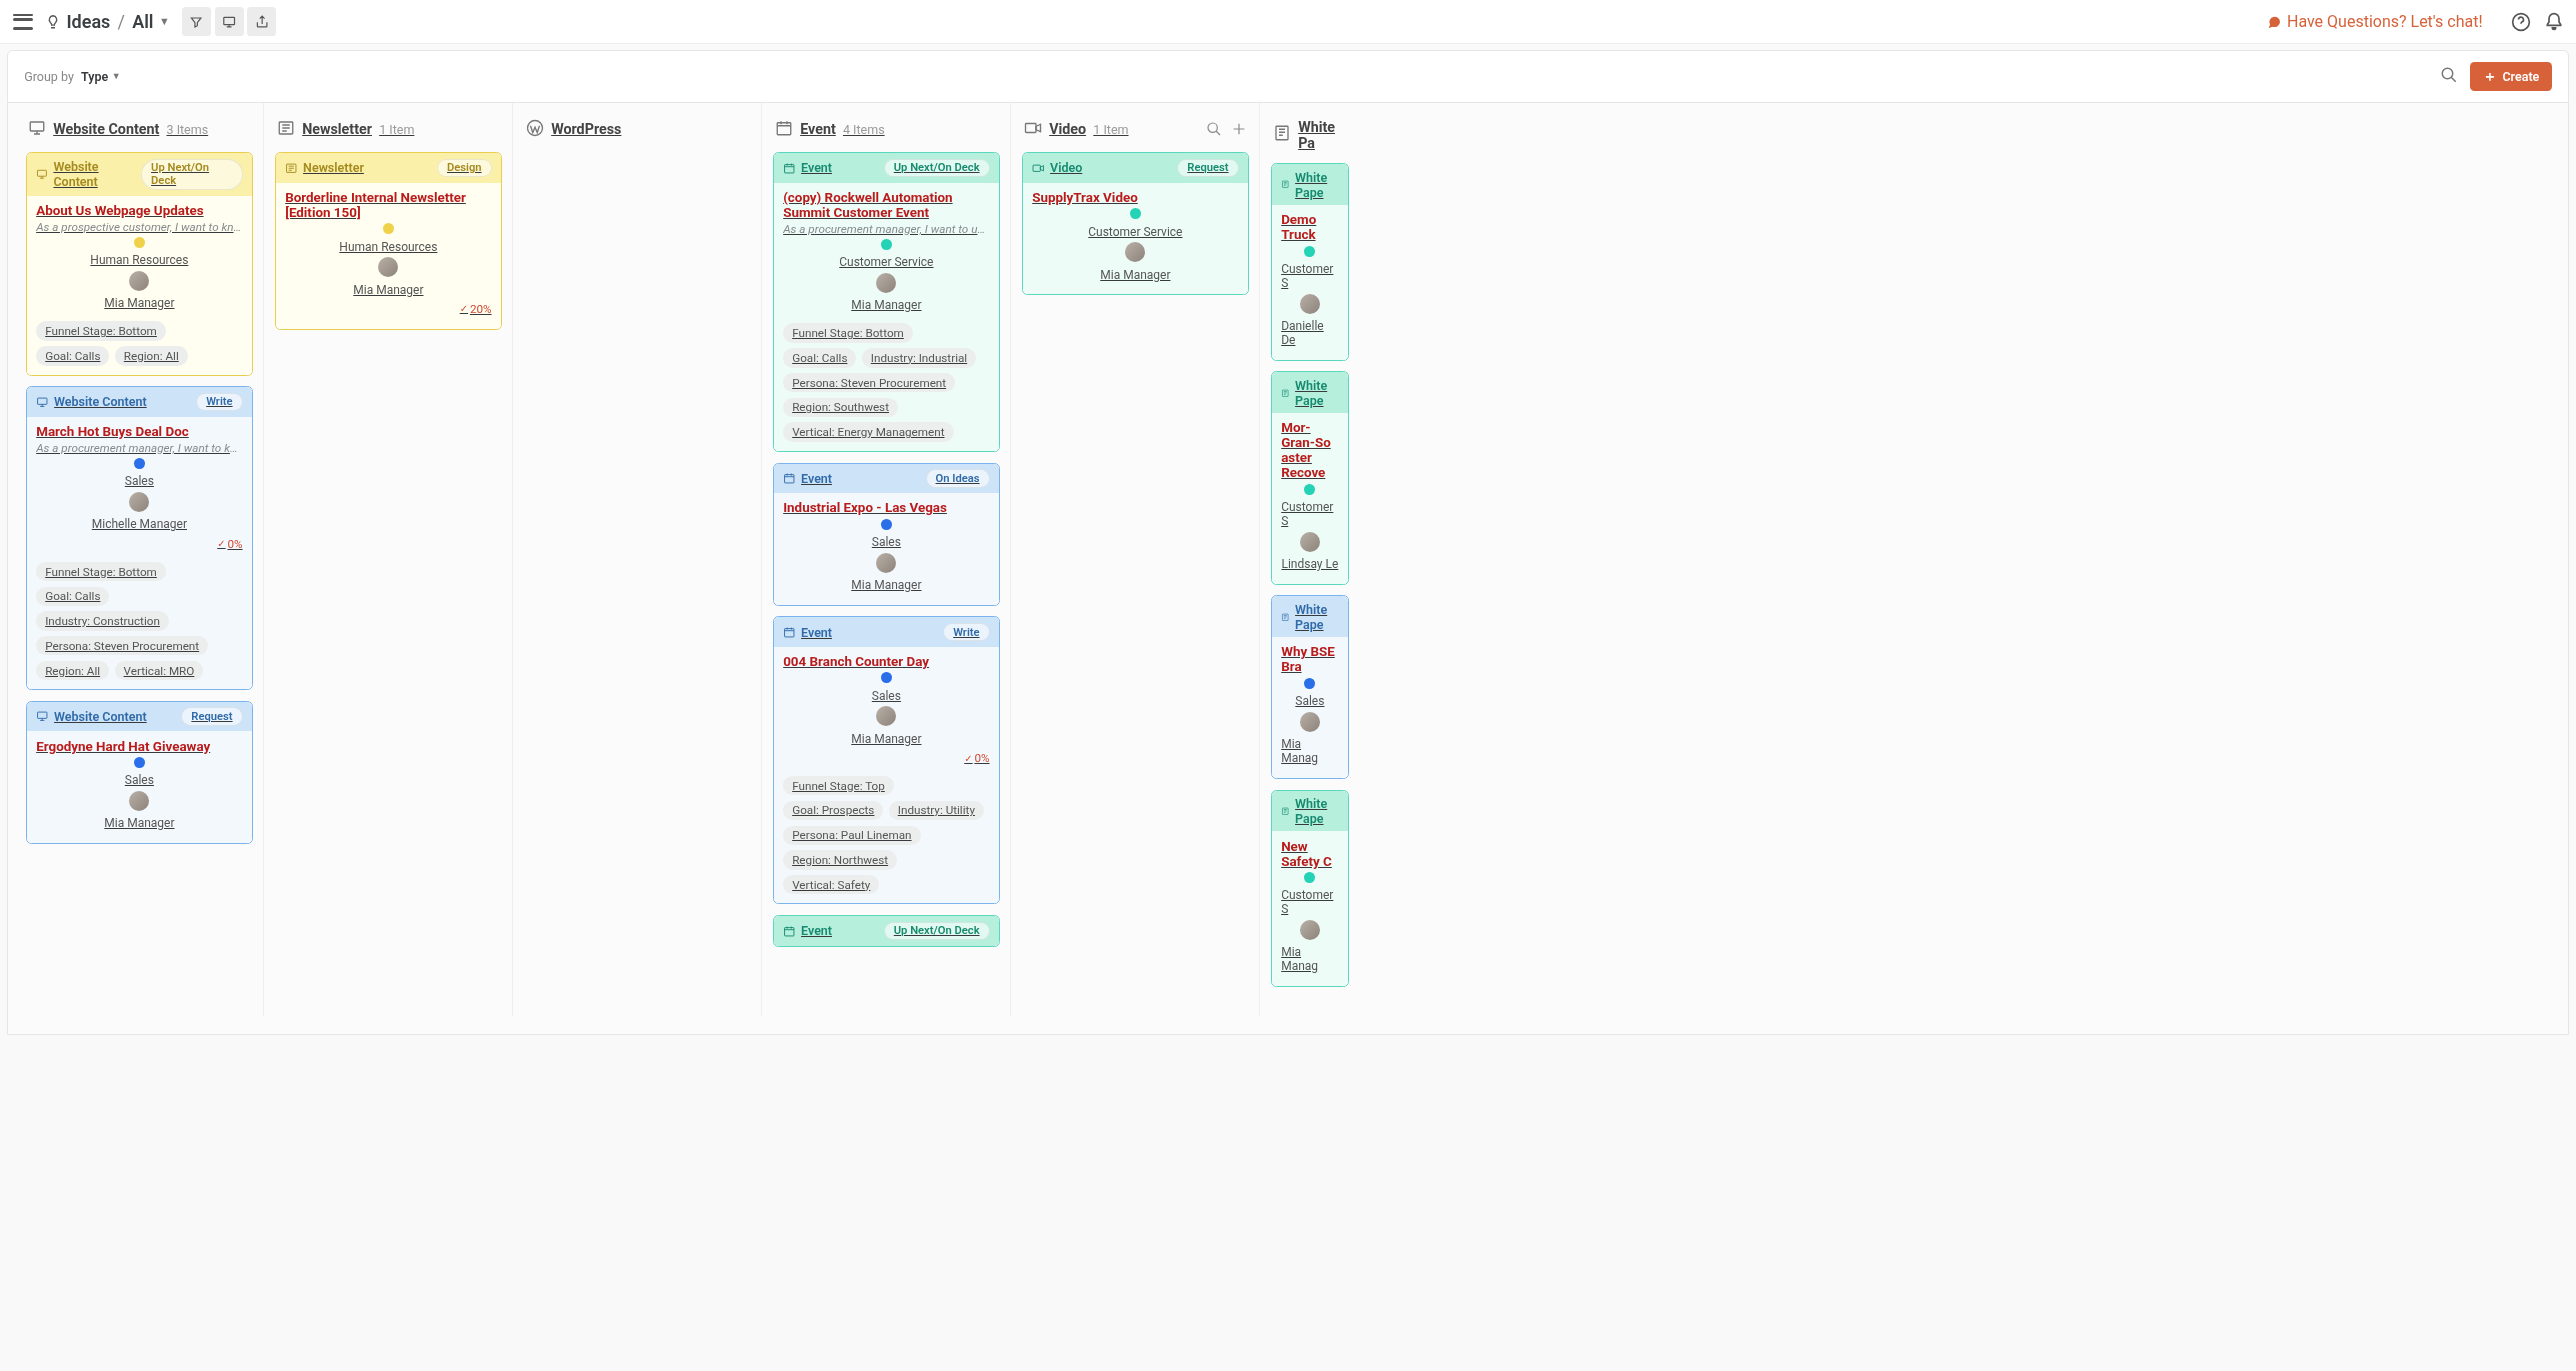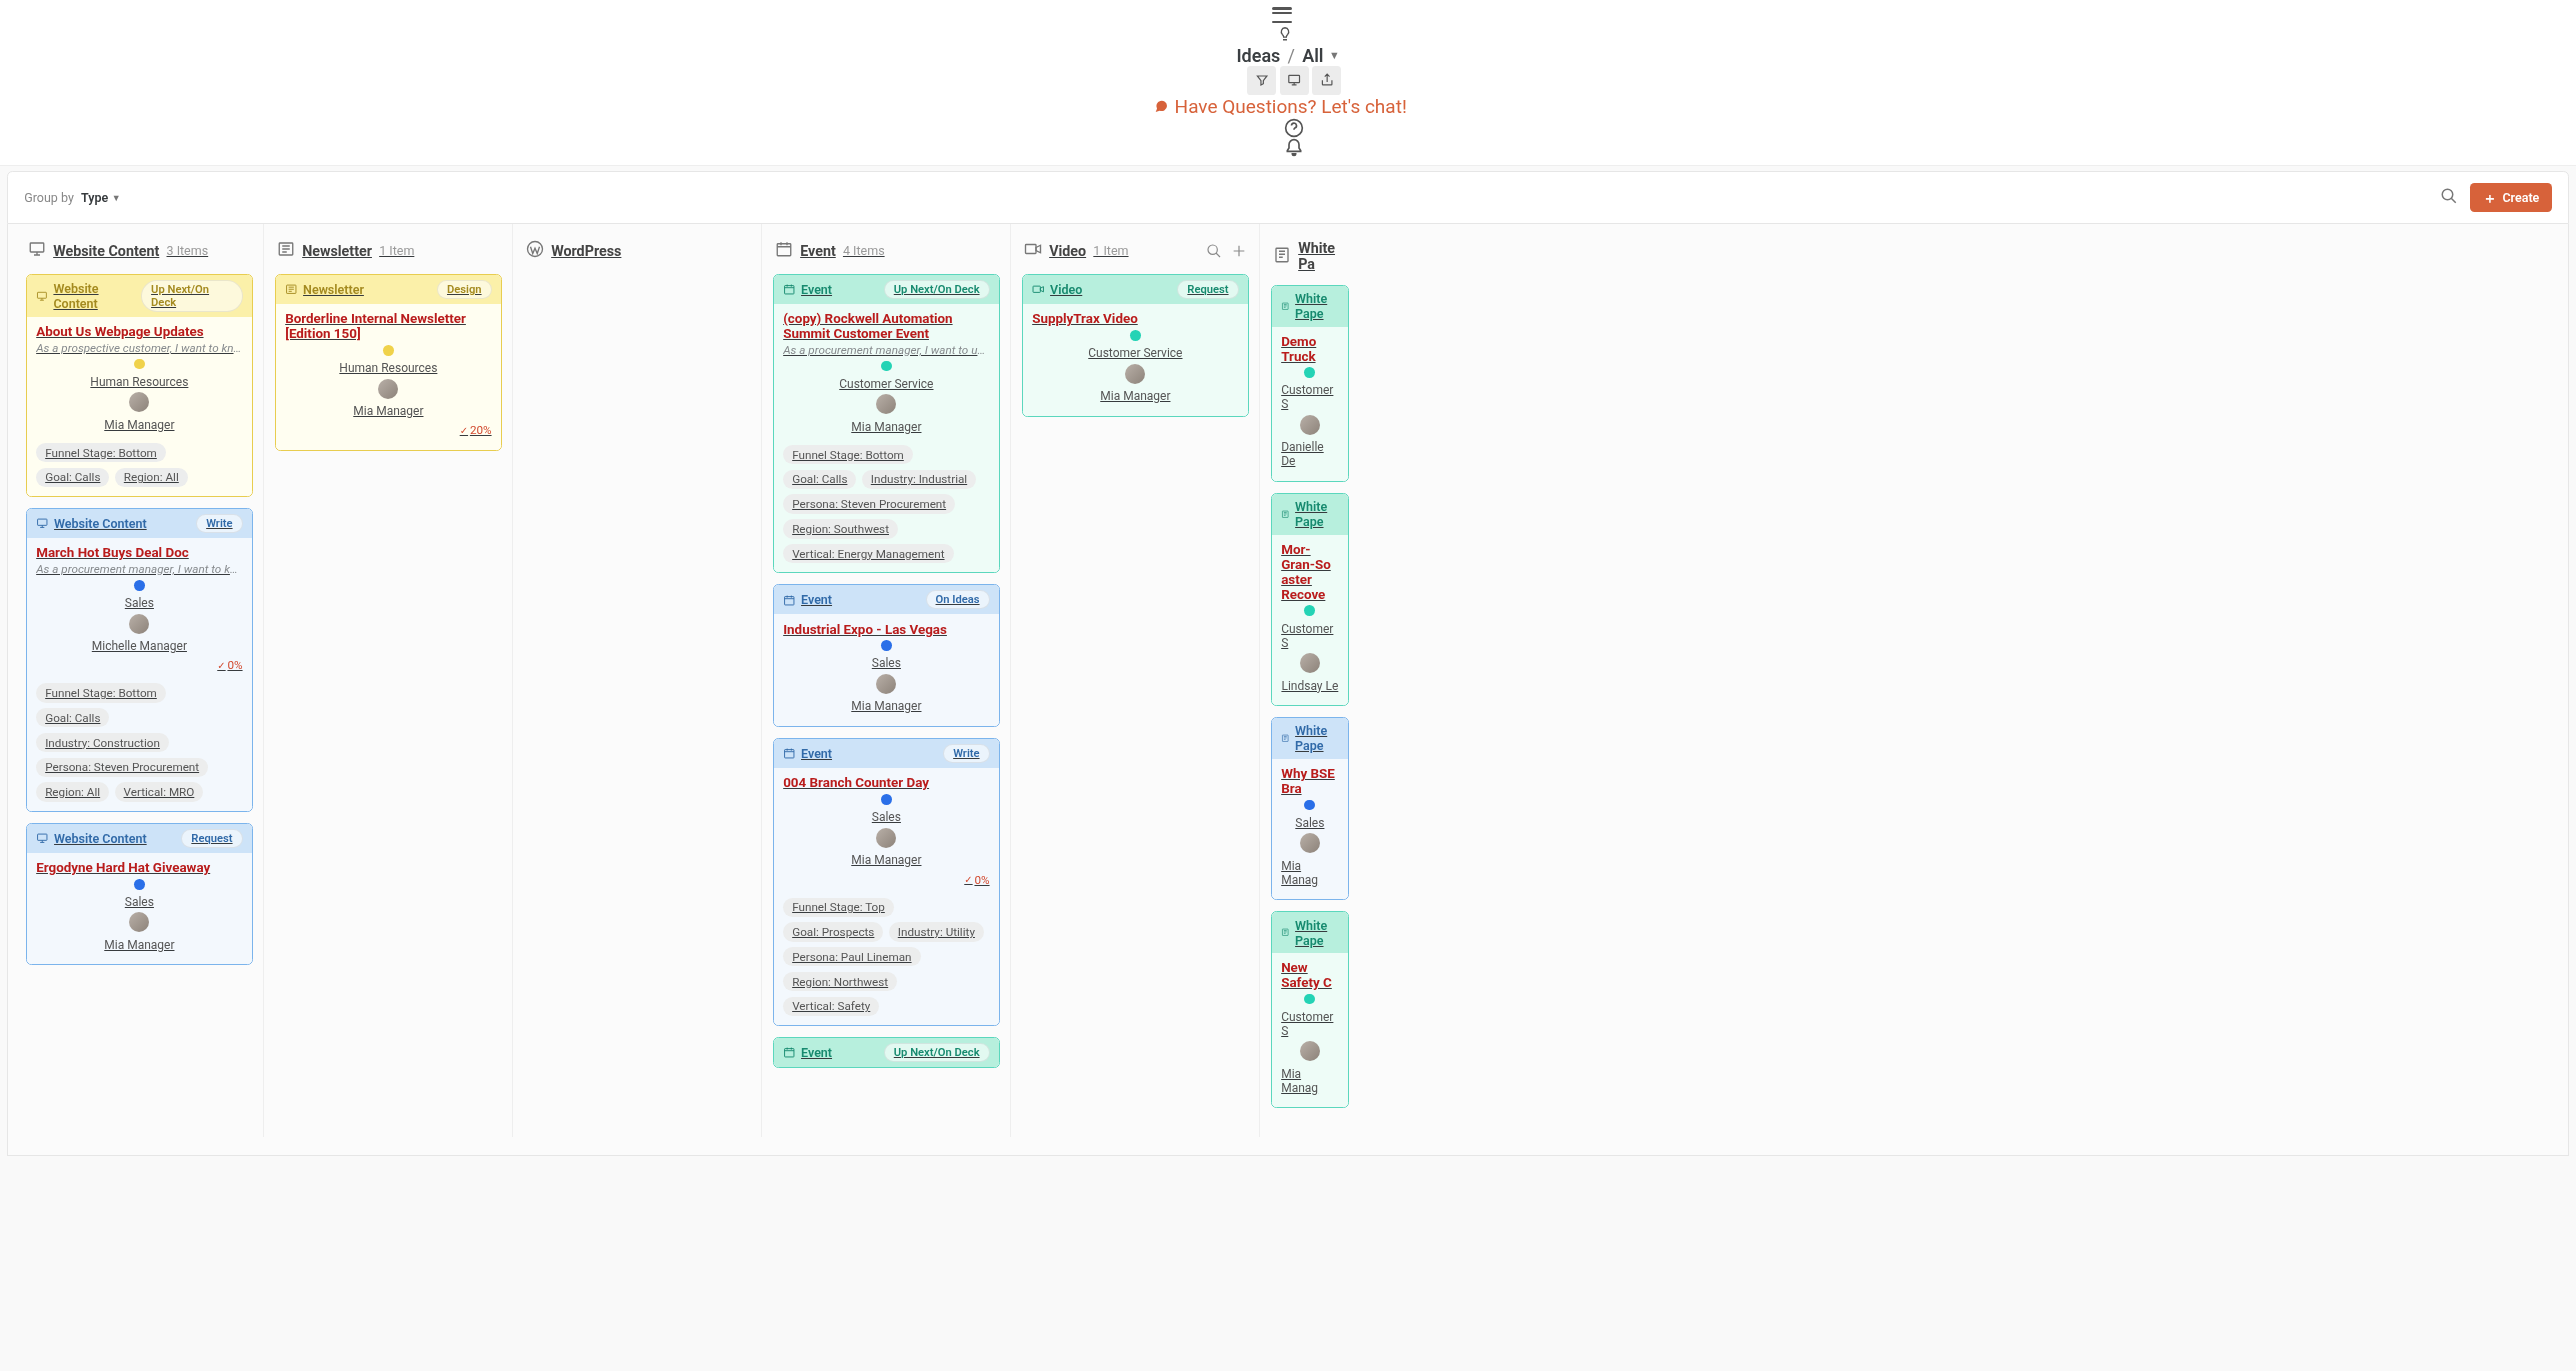--- a/index.html
+++ b/index.html
@@ -1,33 +1,33 @@
 <!DOCTYPE html>
 <html style="font-size:14.3px"><head>
 <meta charset="utf-8">
 <style>
 * { box-sizing: border-box; margin: 0; padding: 0; font-family: -apple-system, BlinkMacSystemFont, "Segoe UI", Roboto, Helvetica, Arial, sans-serif; }
 body { background: #f9f9f9; color: #373b3e; font-size: 12.5px; }
 
 
-.topbar { display:flex; align-items:center; padding:7.2px 12.5px; background:#fff; border-bottom:0.9px solid #eee;flex-direction:column; }
+.topbar { display:flex; align-items:center; padding:7.2px 12.5px; background:#fff; border-bottom:0.9px solid #eee; }
 .topbar .hamburger { width:20px; height:16px; position:relative; cursor:pointer; margin-right:12.5px; }
 .hamburger span, .hamburger::before, .hamburger::after { content:""; display:block; height:2.7px; background:#555; border-radius:1.8px; }
 .hamburger span { margin:4.5px 0; }
 .hamburger::before, .hamburger::after { position:absolute; width:100%; }
 .hamburger::before { top:0; } .hamburger::after { bottom:0; }
 .topbar svg.bulb { width:16px; height:21.5px; fill:none; stroke:#555; stroke-width:2; margin-right:5.4px; }
 .crumb { display:flex; align-items:center; font-size:18px; font-weight:600; color:#3b3f42; }
 .crumb .sep { margin:0 7.2px; color:#888; font-weight:400; }
 .crumb .dd { margin-left:5.4px; font-size:10.8px; color:#777; }
 .toolbar-group { margin-left:12.5px; display:flex; gap:3.6px; }
 .tool-btn { width:29px; height:29px; background:#ececec; border-radius:3.6px; display:flex; align-items:center; justify-content:center; cursor:pointer; }
 .tool-btn svg { width:14.3px; height:14.3px; stroke:#555; fill:none; stroke-width:2; }
 .spacer { flex:1; }
-.chat { color:#d7623a; display:flex; align-items:center; gap:5.4px; font-size:19px; margin-right:16px; cursor:pointer; }
+.chat { color:#d7623a; display:flex; align-items:center; gap:5.4px; font-size:16px; margin-right:16px; cursor:pointer; }
 .chat svg { width:16px; height:16px; fill:#d7623a; }
 .topbar .icon-btn { width:20px; height:20px; margin-left:12.5px; cursor:pointer; }
 .icon-btn svg { width:100%; height:100%; stroke:#555; fill:none; stroke-width:2; }
 
 
 .groupbar { display:flex; align-items:center; padding:10.8px 16px; border:0.9px solid #e6e6e6; border-radius:5.4px 5.4px 0 0; margin:5.4px 7.2px 0; background:#fff; }
 .groupbar .lbl { color:#888; margin-right:7.2px; }
 .groupbar .val { font-weight:600; display:flex; align-items:center; cursor:pointer; }
 .groupbar .val .dd { margin-left:3.6px; font-size:9px; color:#777; }
 .groupbar .search { margin-left:auto; margin-right:12.5px; cursor:pointer; }

